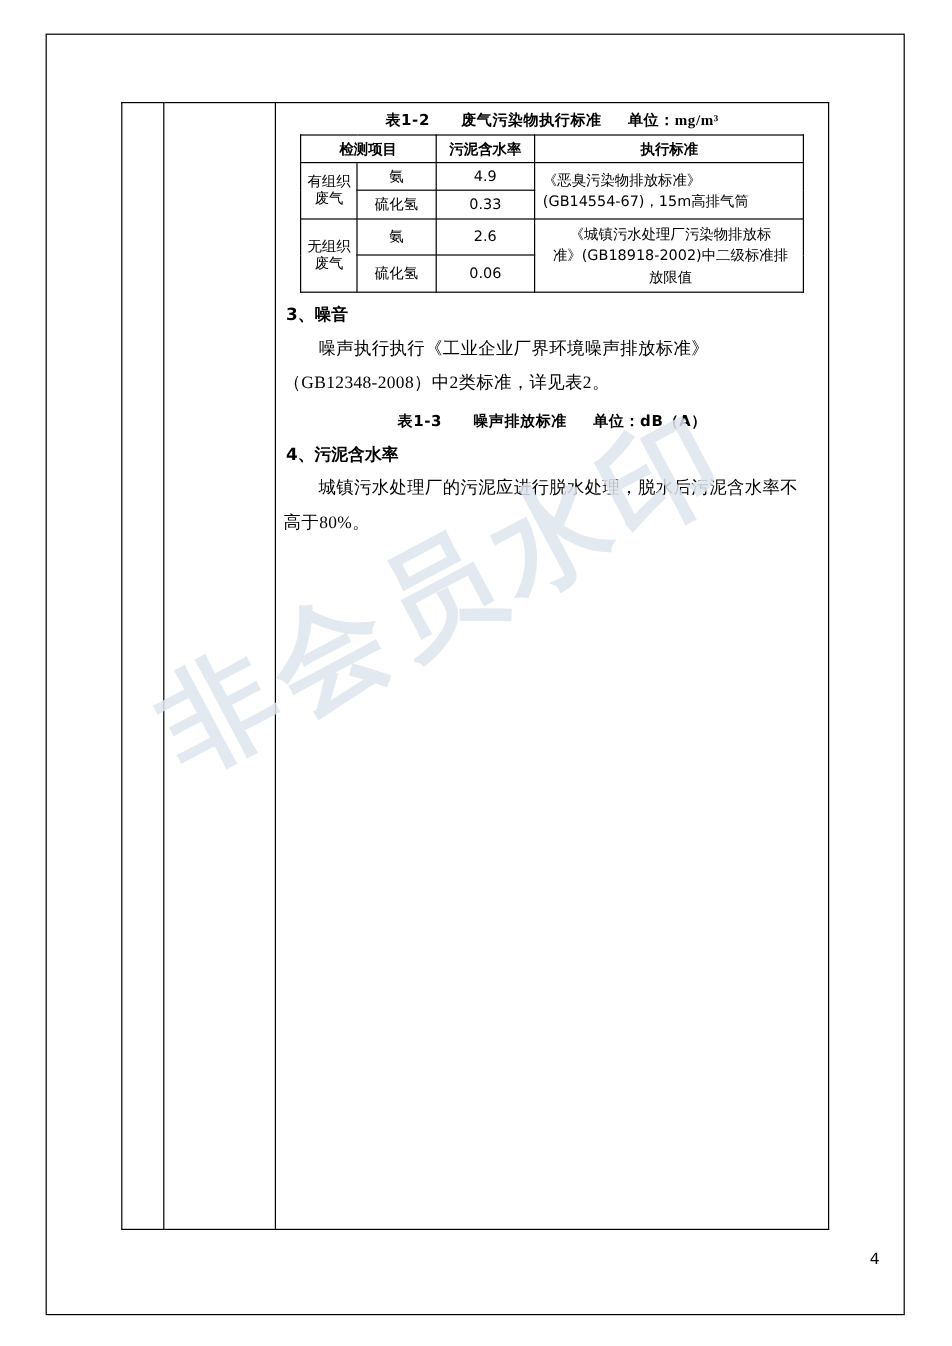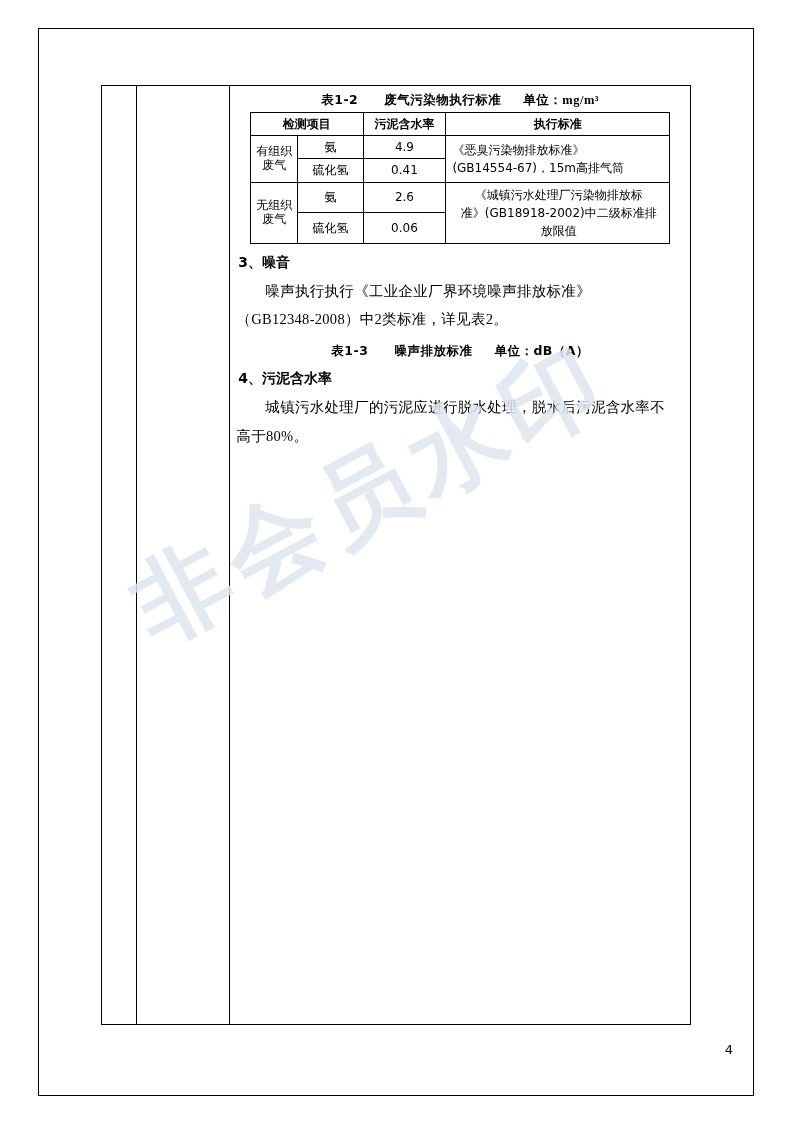--- a/index.html
+++ b/index.html
@@ -195,21 +195,21 @@
               <td class="vert" rowspan="2">有组织废气</td>
               <td class="c2">氨</td>
               <td class="c3">4.9</td>
               <td class="c4 std" rowspan="2">
                 <div>《恶臭污染物排放标准》</div>
                 <div>(GB14554-67)，15m高排气筒</div>
               </td>
             </tr>
             <tr>
               <td class="c2">硫化氢</td>
-              <td class="c3">0.41</td>
+              <td class="c3">0.33</td>
             </tr>
             <tr>
               <td class="vert" rowspan="2">无组织废气</td>
               <td class="c2">氨</td>
               <td class="c3">2.6</td>
               <td class="c4 std center" rowspan="2">
                 <div>《城镇污水处理厂污染物排放标</div>
                 <div>准》(GB18918-2002)中二级标准排</div>
                 <div>放限值</div>
               </td>

